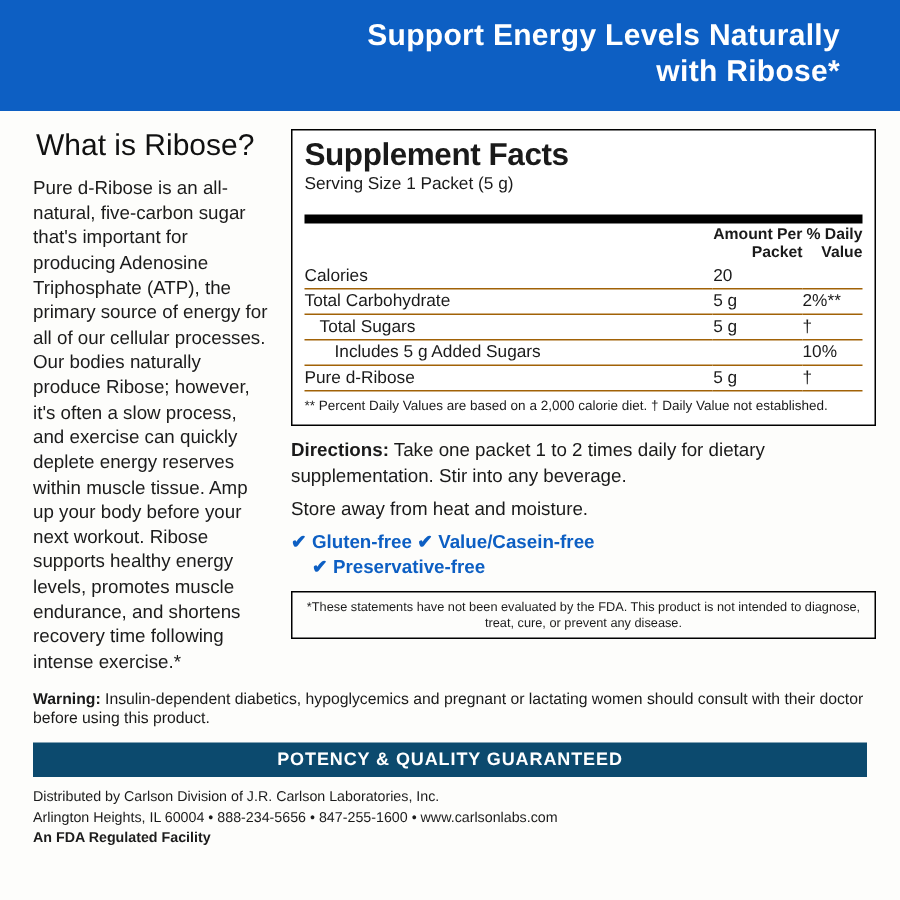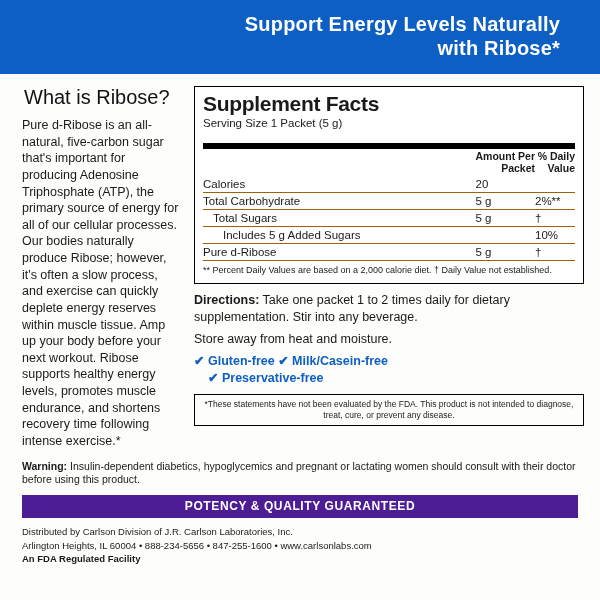--- a/index.html
+++ b/index.html
@@ -143,21 +143,21 @@
   .warning {
     font-size: 10.5px;
     line-height: 1.3;
     padding: 10px 22px 0 22px;
     box-sizing: border-box;
   }
   .warning .bold { font-weight: bold; }
 
   .guarantee {
     margin: 8px 22px 0 22px;
-    background: #4c1d95;
+    background: #0c4a6e;
     color: #fff;
     text-align: center;
     font-size: 12px;
     font-weight: bold;
     letter-spacing: 0.6px;
     padding: 4px 0 5px 0;
   }
   .footer {
     font-size: 9.5px;
     line-height: 1.45;
@@ -238,21 +238,21 @@
         <span class="bold">Directions:</span><span> Take one packet 1 to 2 times daily for dietary supplementation. Stir into any beverage.</span>
       </div>
 
       <div class="store">Store away from heat and moisture.</div>
 
       <div class="claims">
         <div>
           <span class="check">✔</span>
           <span>Gluten-free</span>
           <span class="check">✔</span>
-          <span>Milk/Casein-free</span>
+          <span>Value/Casein-free</span>
         </div>
         <div style="padding-left:14px;">
           <span class="check">✔</span>
           <span>Preservative-free</span>
         </div>
       </div>
 
       <div class="fda-box">*These statements have not been evaluated by the FDA. This product is not intended to diagnose, treat, cure, or prevent any disease.</div>
 
     </div>

